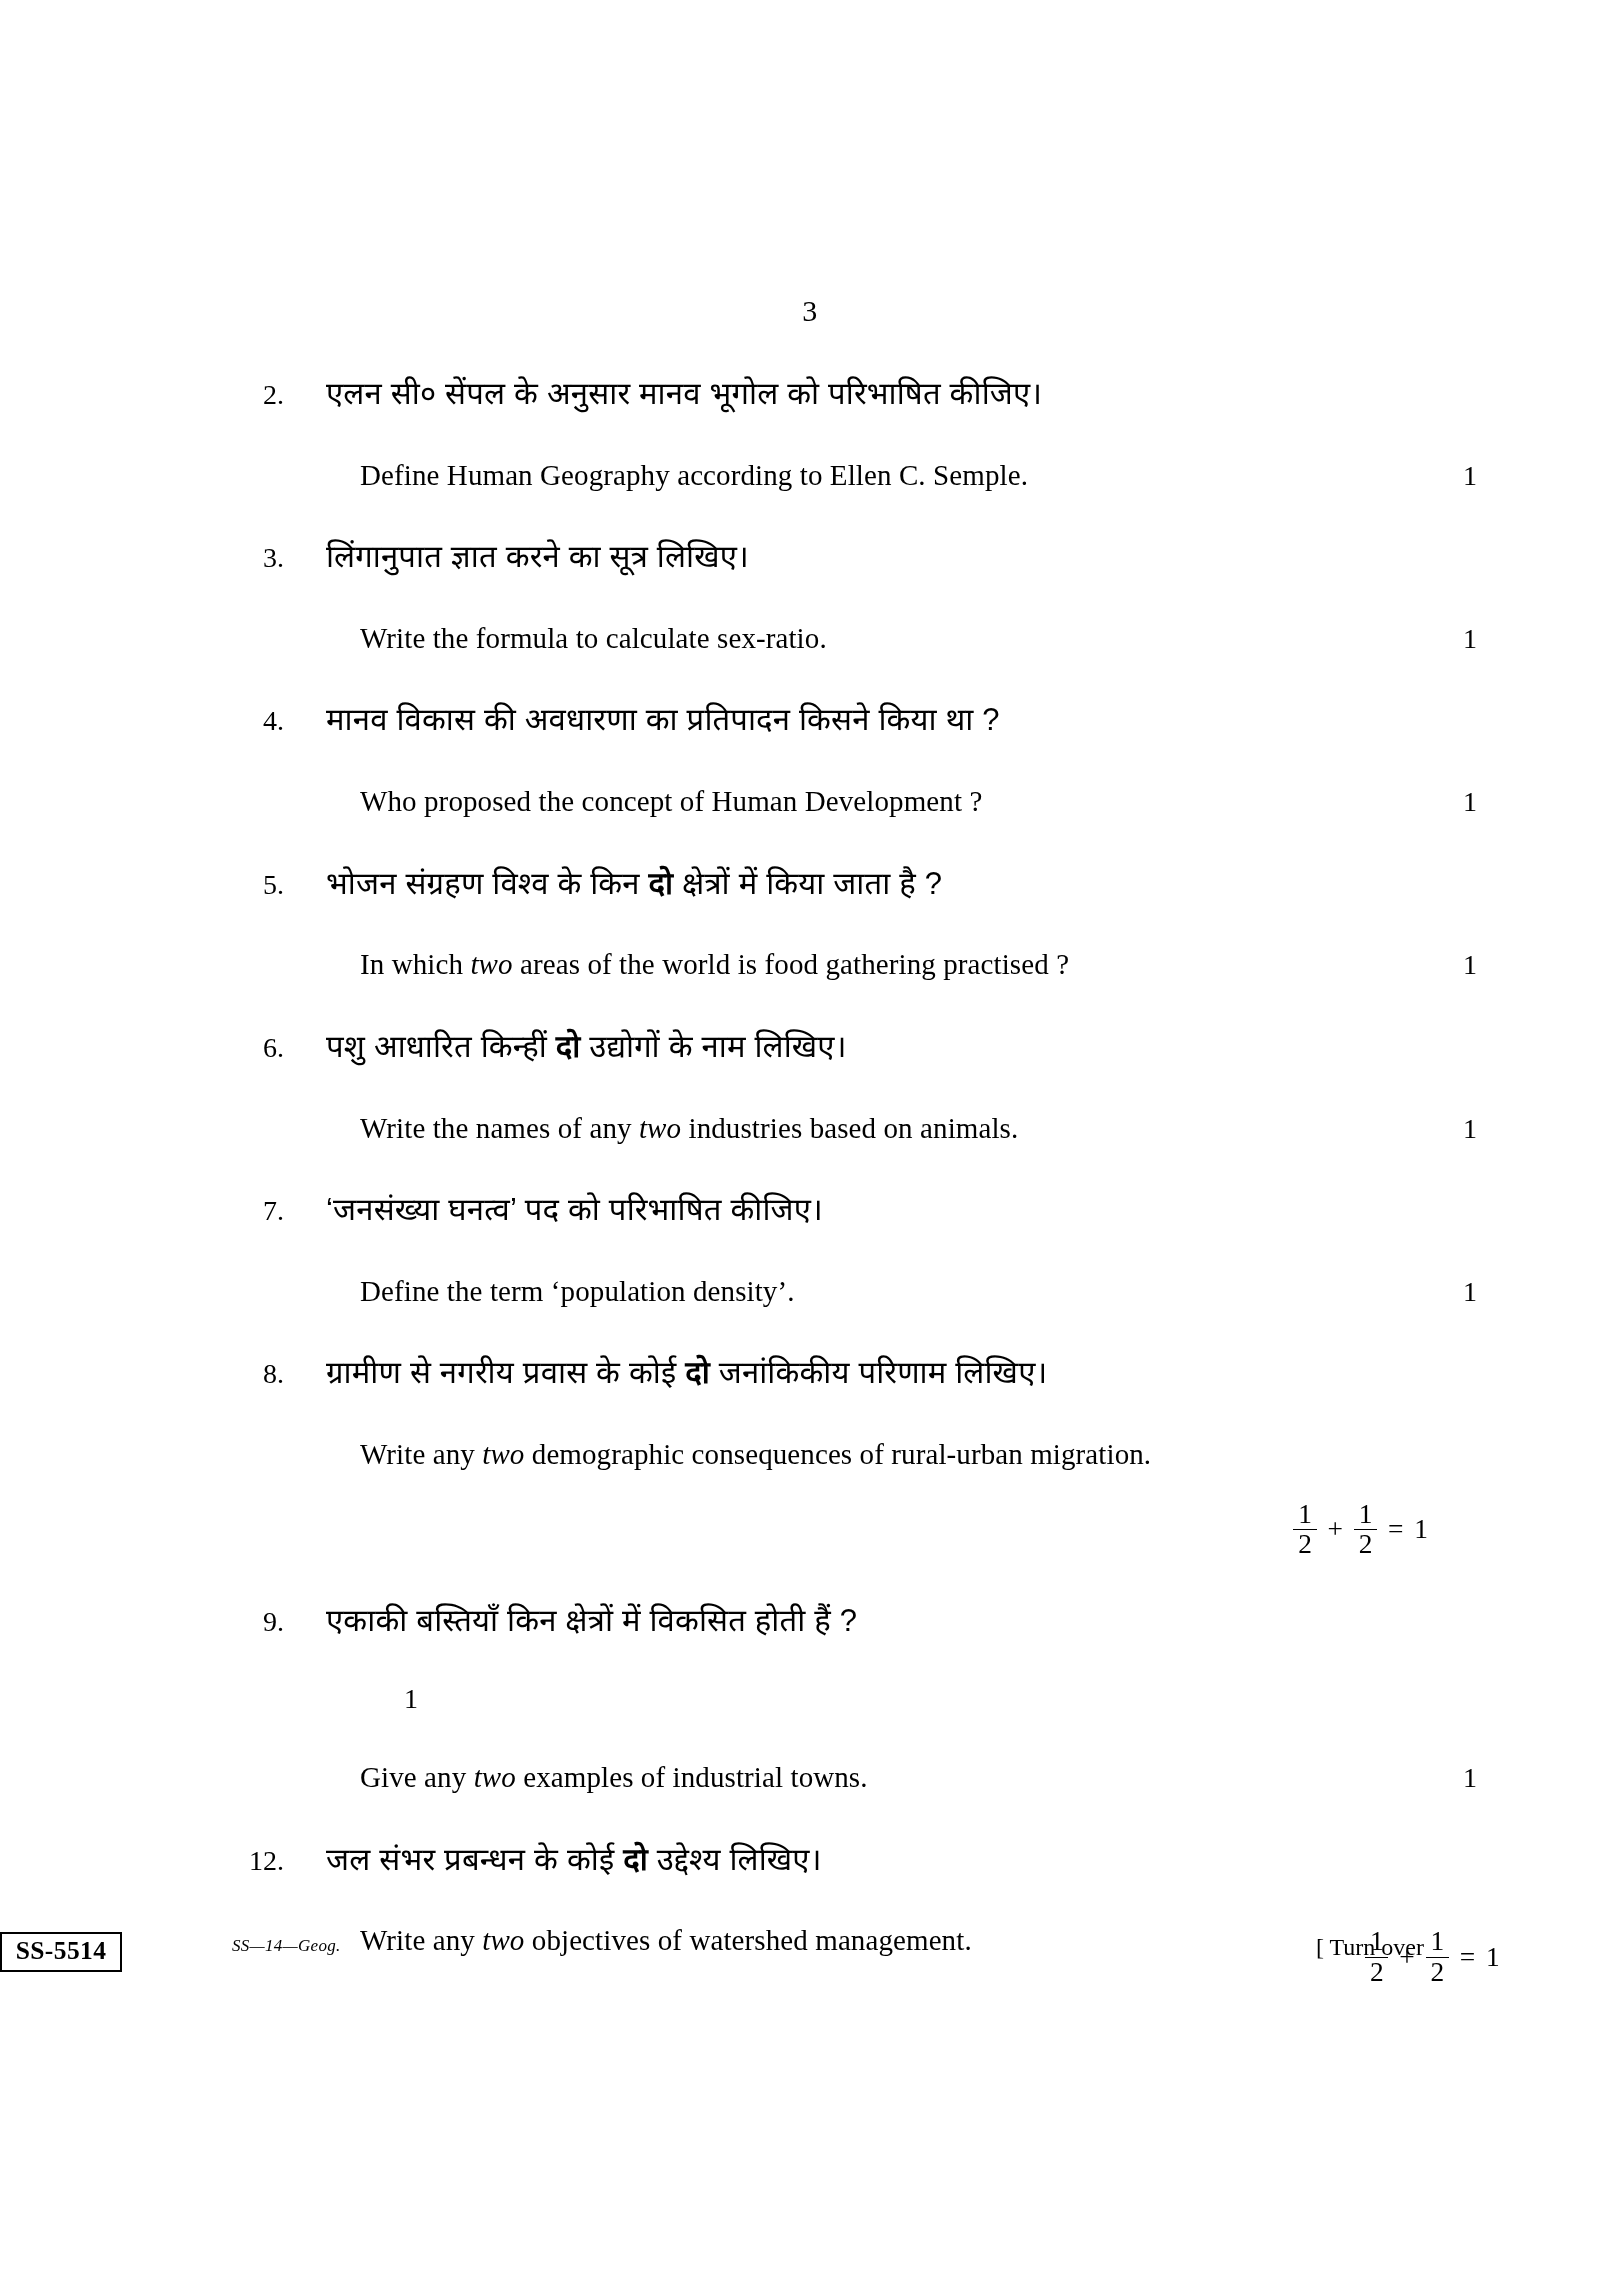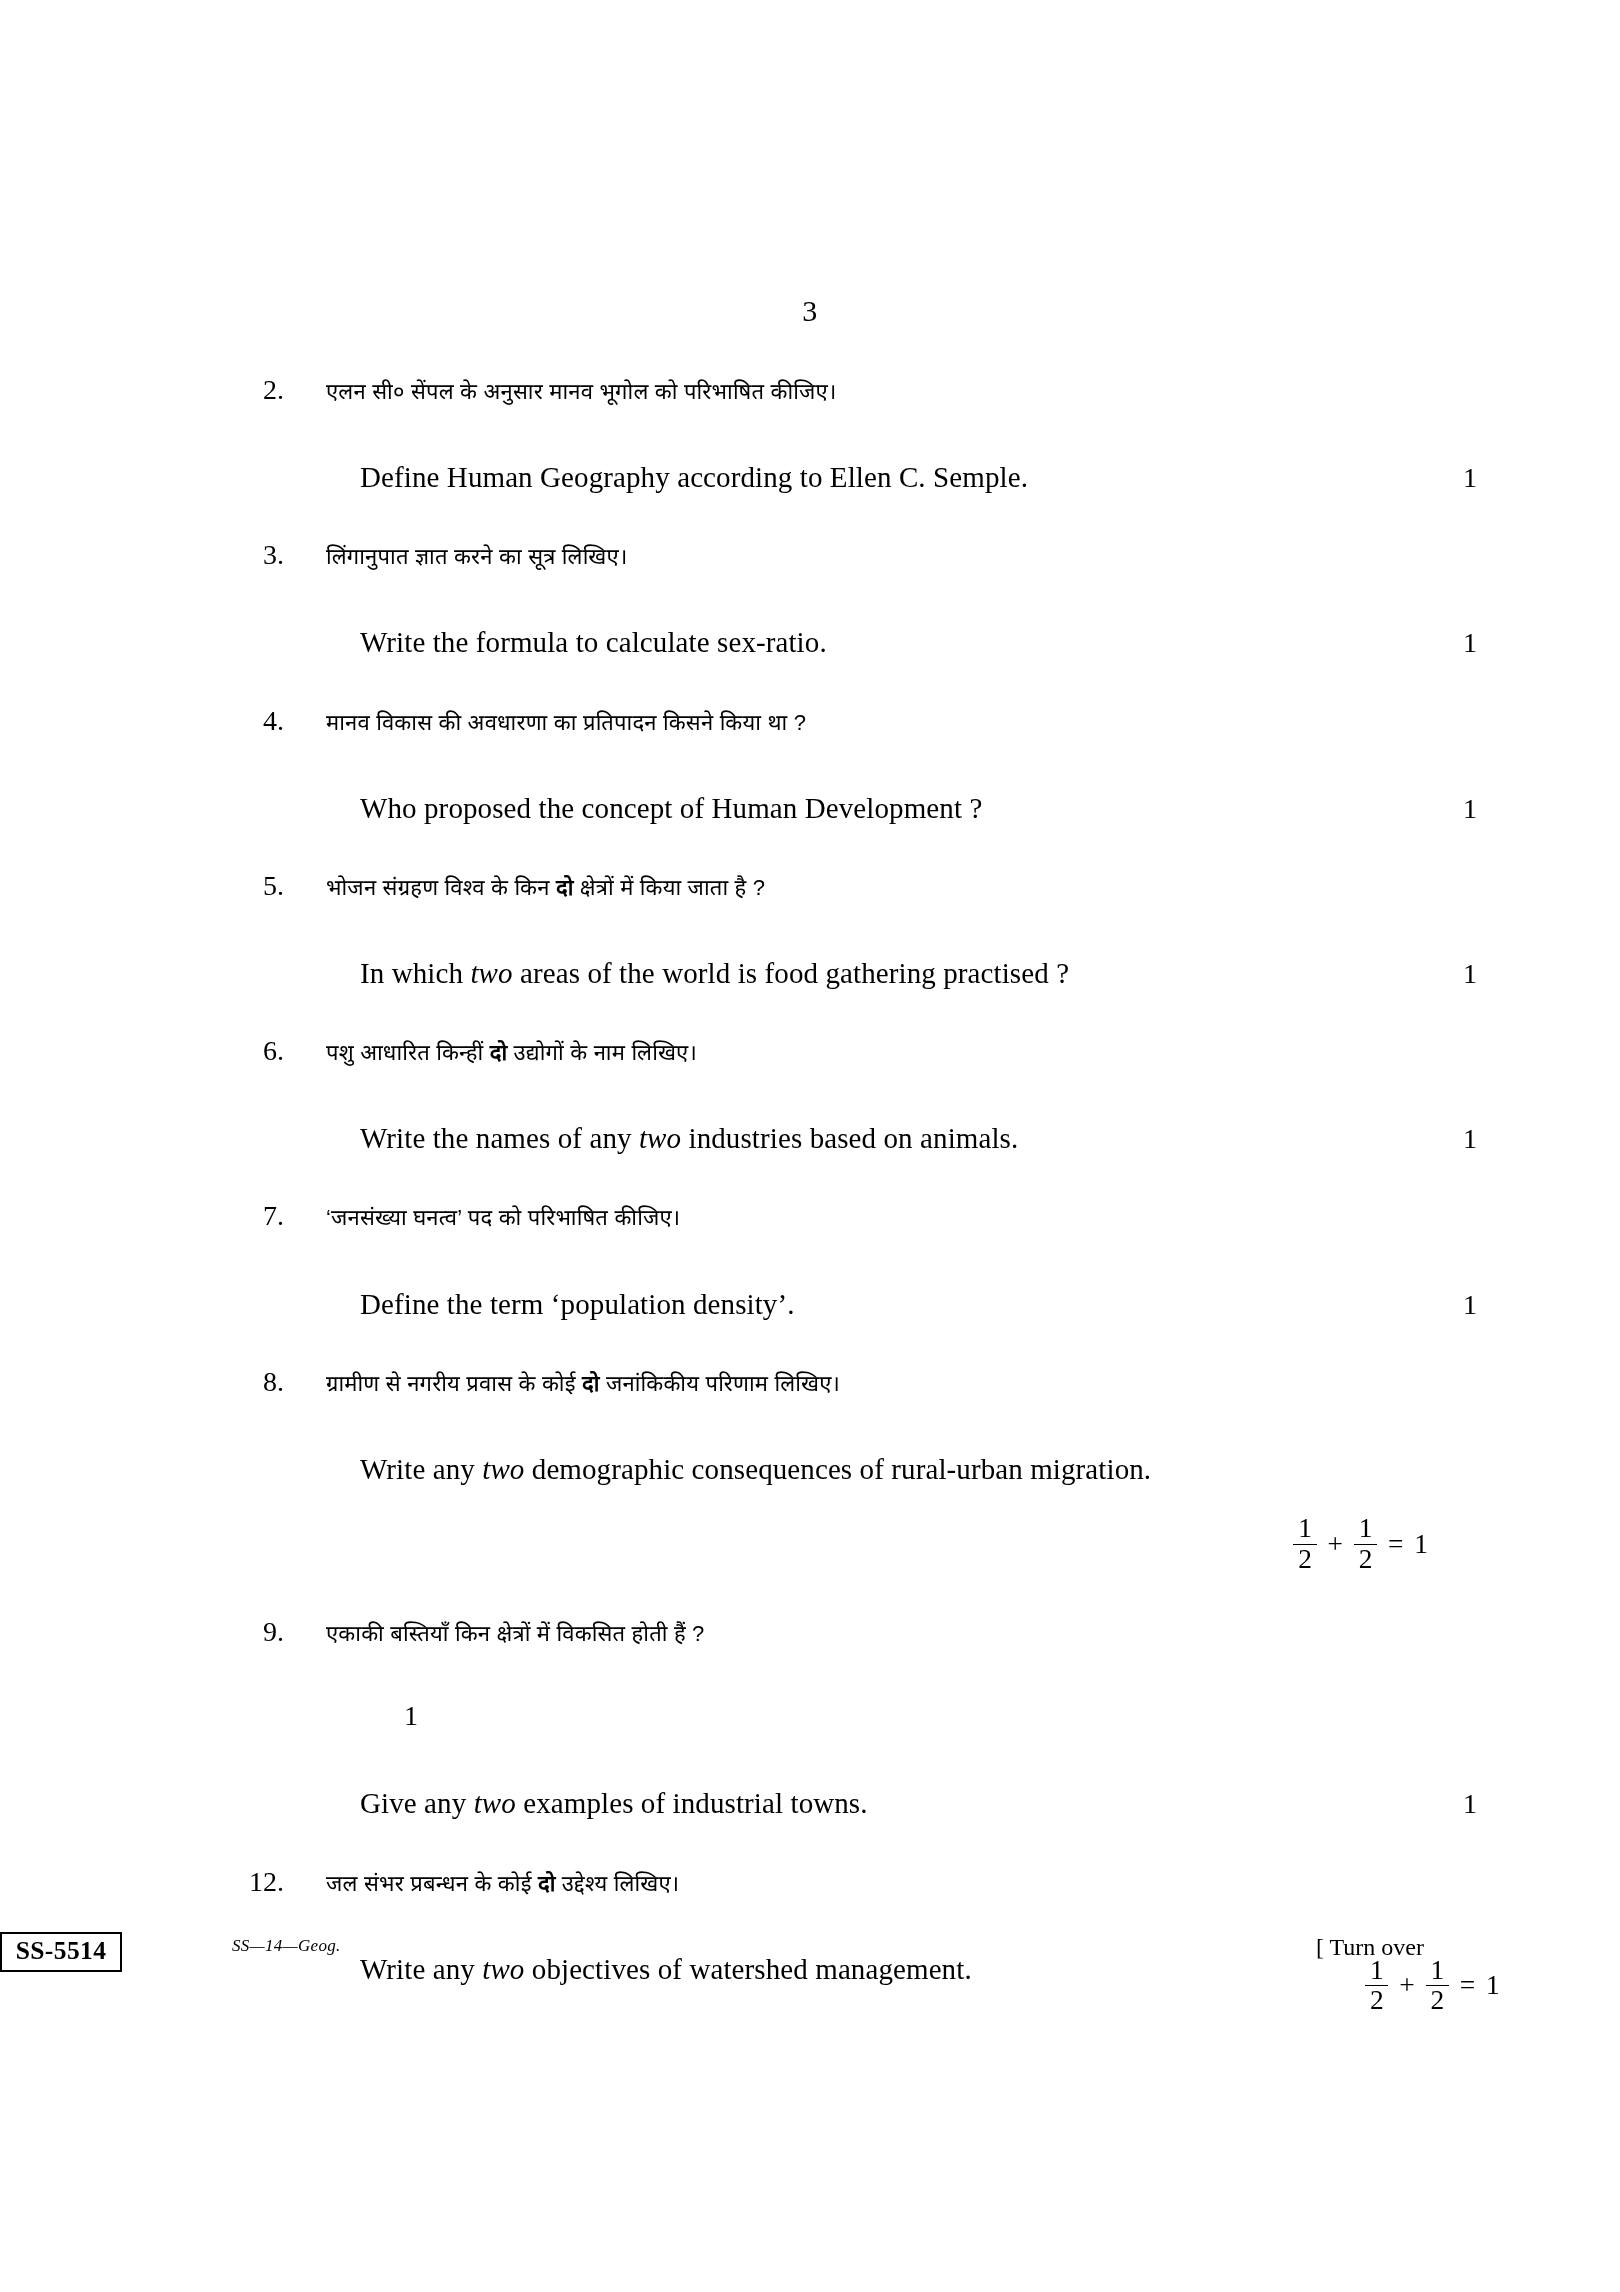--- a/index.html
+++ b/index.html
@@ -69,41 +69,41 @@
   }
 
   .q-text {
     flex: 1 1 auto;
     font-size: 28px;
     line-height: 1.32;
   }
 
   .q-text.hindi {
     font-family: "Liberation Sans", "DejaVu Sans", sans-serif;
-    font-size: 22px;
+    font-size: 31px;
     letter-spacing: 0.2px;
   }
 
   .q-text.english {
     font-family: "Liberation Serif", "DejaVu Serif", serif;
     font-size: 29px;
     letter-spacing: 0.1px;
   }
 
   .q-marks {
     width: 201px;
     min-width: 201px;
     text-align: left;
     padding-left: 44px;
     font-size: 28px;
     box-sizing: border-box;
   }
 
   .hi-row { margin-bottom: 0; }
-  .en-row { margin-top: 52px; gap: 17px; }
+  .en-row { margin-top: 41px; gap: 17px; }
 
   .q-block + .q-block { margin-top: 43px; }
 
   b.em { font-weight: bold; }
   i.em { font-style: italic; }
 
   
   .frac-line {
     display: flex;
     align-items: center;

